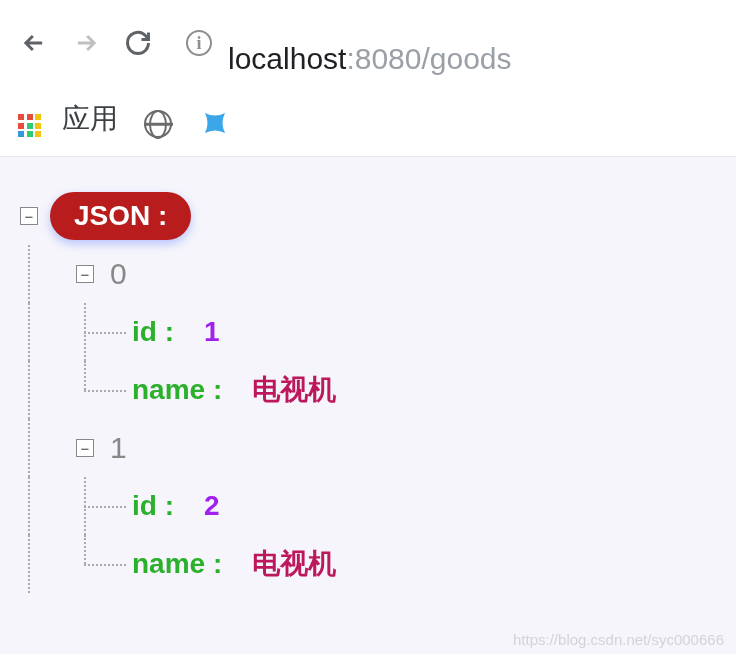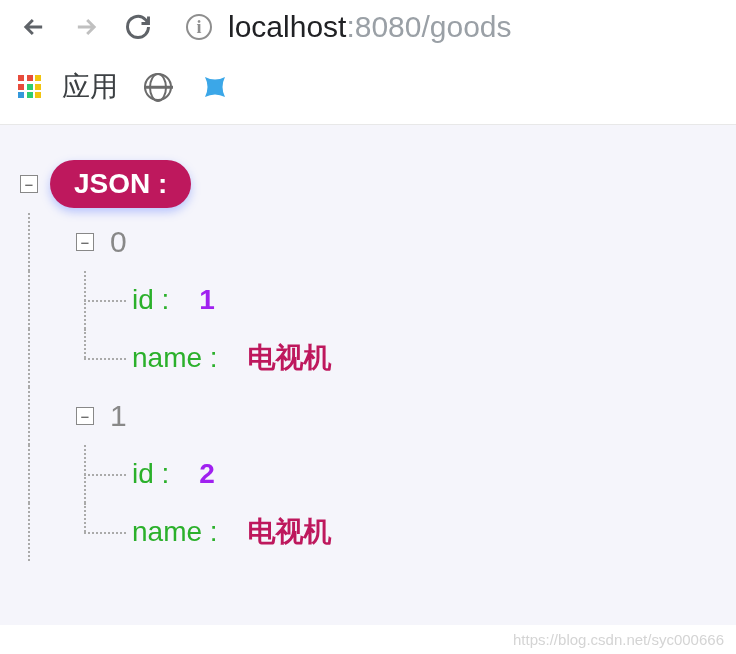--- a/index.html
+++ b/index.html
@@ -40,25 +40,25 @@
       border: 2px solid #8e8e8e;
       border-radius: 50%;
       display: flex;
       align-items: center;
       justify-content: center;
       color: #8e8e8e;
       font-size: 18px;
       font-weight: bold;
       font-family: Georgia, serif;
     }
-    .url { font-size: 30px; color: #202124; }
+    .url { font-size: 30px; color: #202124; margin-top: 32px; }
     .url .dim { color: #9aa0a6; }
     .bookmarks {
       display: flex;
-      align-items: center;
+      align-items: flex-end;
       padding: 14px 18px 18px;
       gap: 20px;
       border-bottom: 1px solid #e8e8e8;
     }
     .apps-icon {
       width: 24px;
       height: 24px;
       display: grid;
       grid-template-columns: repeat(3, 1fr);
       grid-template-rows: repeat(3, 1fr);
@@ -98,21 +98,21 @@
       width: 18px; height: 18px;
       border: 1.5px solid #888;
       background: #fff;
       display: flex; align-items: center; justify-content: center;
       font-size: 15px; line-height: 1;
       color: #444; cursor: pointer;
       margin-right: 12px;
       flex-shrink: 0;
     }
     .json-badge {
-      background: #be185d;
+      background: #b91c1c;
       color: #fff;
       font-weight: bold;
       padding: 8px 24px;
       border-radius: 28px;
       box-shadow: 0 4px 10px rgba(92,123,255,0.4);
       font-size: 28px;
     }
     .conn {
       width: 56px; align-self: stretch;
       position: relative; flex-shrink: 0;
@@ -131,21 +131,21 @@
       left: 8px; top: 0; bottom: 0;
       border-left: 2px dotted #aaa;
     }
     .conn2.last::before { bottom: 50%; }
     .conn2::after {
       content: ''; position: absolute;
       left: 8px; right: 6px; top: 50%;
       border-top: 2px dotted #aaa;
     }
     .idx { color: #888; font-size: 30px; margin-left: 4px; }
-    .key { color: #2bb02b; font-weight: normal; margin-right: 30px; }
+    .key { color: #2bb02b; font-weight: bold; margin-right: 30px; }
     .val-num { color: #a020f0; font-weight: bold; }
     .val-str { color: #be185d; font-weight: bold; }
     .watermark {
       position: absolute;
       bottom: 6px; right: 12px;
       font-size: 15px; color: #d4d4d4;
     }
   </style>
 </head>
 <body>

